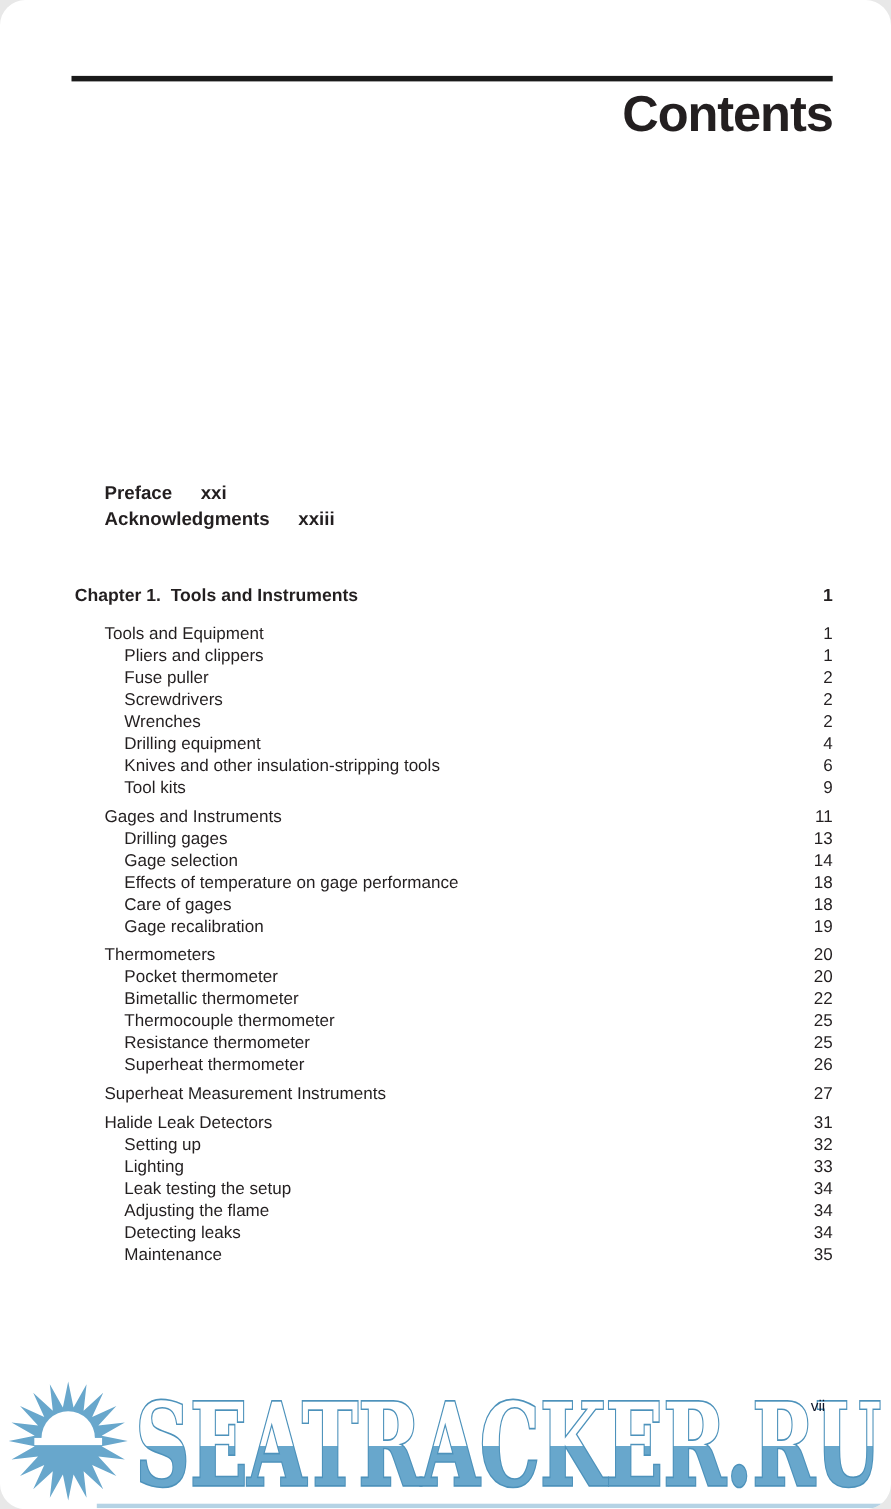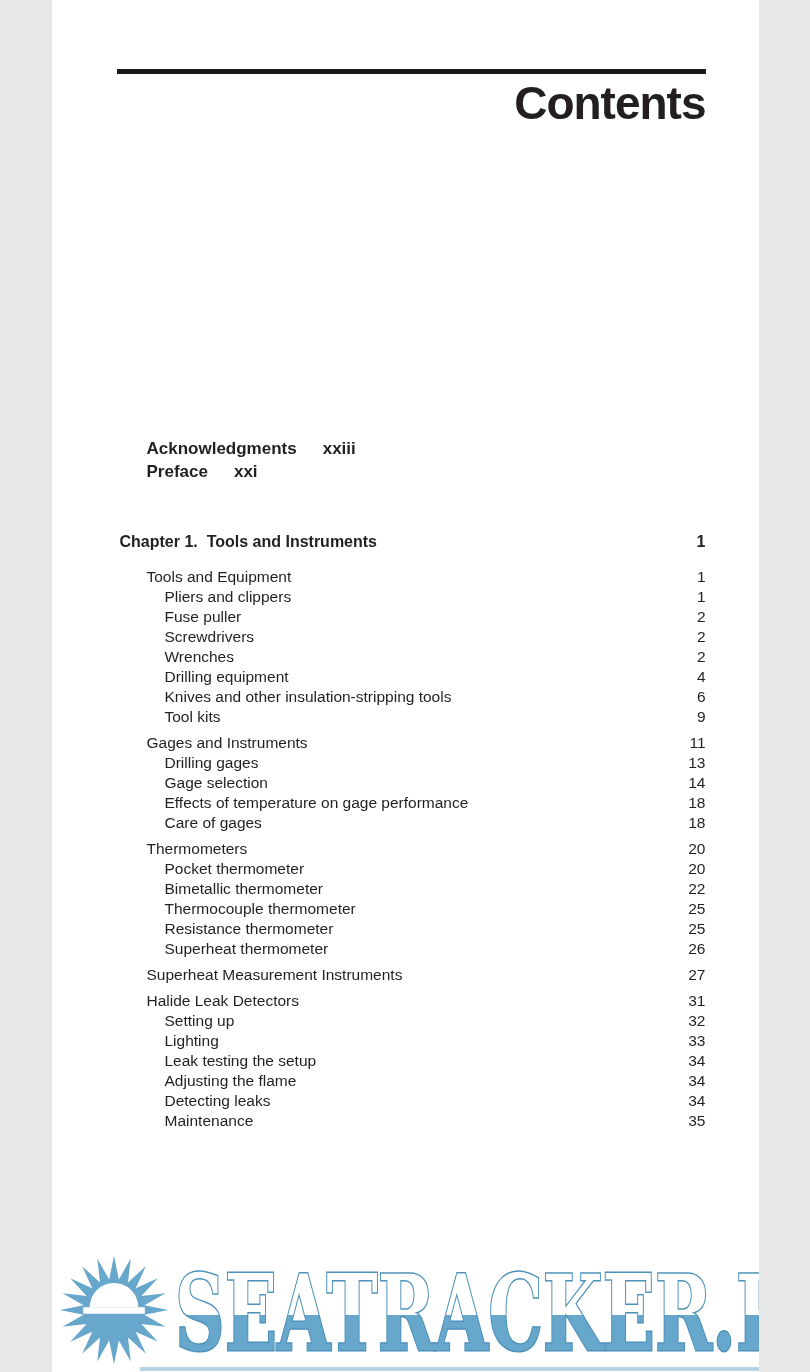--- a/index.html
+++ b/index.html
@@ -1,23 +1,24 @@
 <!DOCTYPE html>
 <html style="--page-bg: #ffffff; --text: #231f20; --rule: #1a1a1a; --wm-blue: #68a7cc; --wm-stroke: #4d92bb; --wm-line: #b5d3e5;"><head>
 <meta charset="utf-8">
 <style>
   html,body{margin:0;padding:0;background:#e8e8e8;}
   .page{
     position:relative;
-    width:707px;height:1372px;
+    width:810px;height:1372px;
     background:var(--page-bg,#fff);
     overflow:hidden;
     font-family:"Liberation Sans","DejaVu Sans",sans-serif;
     color:var(--text,#231f20);
     margin:0 auto;
+    border-radius:23px;
   }
   .top-rule{
     position:absolute;left:65px;right:53px;top:69px;height:5px;
     background:var(--rule,#1a1a1a);
   }
   .page-title{
     position:absolute;top:76px;right:53px;margin:0;
     font-size:46px;font-weight:bold;letter-spacing:-1px;
     color:var(--text,#231f20);text-align:right;
   }
@@ -70,26 +71,26 @@
 <body>
 
 <div class="page">
 
   <div class="top-rule"></div>
 
   <h1 class="page-title">Contents</h1>
 
   <div class="front-matter">
       <div class="fm-row">
+        <span class="toc-label">Preface</span>
+        <span class="toc-page">xxi</span>
+      </div>
+      <div class="fm-row">
         <span class="toc-label">Acknowledgments</span>
         <span class="toc-page">xxiii</span>
-      </div>
-      <div class="fm-row">
-        <span class="toc-label">Preface</span>
-        <span class="toc-page">xxi</span>
       </div>
     </div>
 
   <div class="toc-block">
     <div class="chapter-row">
       <span>Chapter 1.  Tools and Instruments</span>
       <span class="toc-page">1</span>
     </div>
     <div>
         <div class="toc-row lvl1">
@@ -136,20 +137,24 @@
           <span class="toc-label">Gage selection</span>
           <span class="toc-page">14</span>
         </div>
         <div class="toc-row lvl2">
           <span class="toc-label">Effects of temperature on gage performance</span>
           <span class="toc-page">18</span>
         </div>
         <div class="toc-row lvl2">
           <span class="toc-label">Care of gages</span>
           <span class="toc-page">18</span>
+        </div>
+        <div class="toc-row lvl2">
+          <span class="toc-label">Gage recalibration</span>
+          <span class="toc-page">19</span>
         </div>
         <div class="toc-row lvl1">
           <span class="toc-label">Thermometers</span>
           <span class="toc-page">20</span>
         </div>
         <div class="toc-row lvl2">
           <span class="toc-label">Pocket thermometer</span>
           <span class="toc-page">20</span>
         </div>
         <div class="toc-row lvl2">

